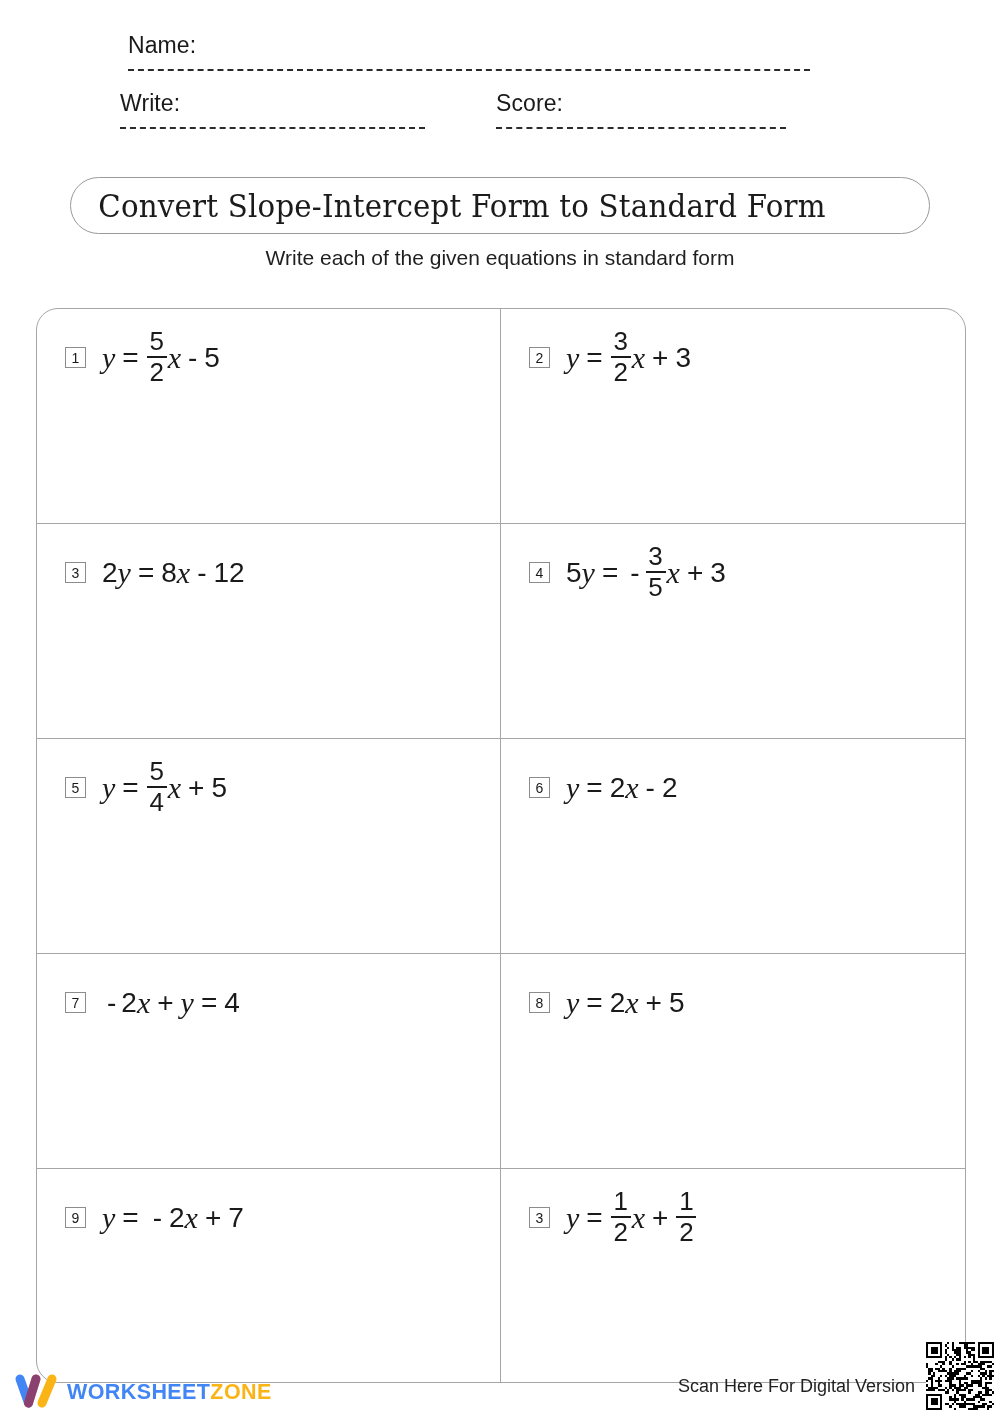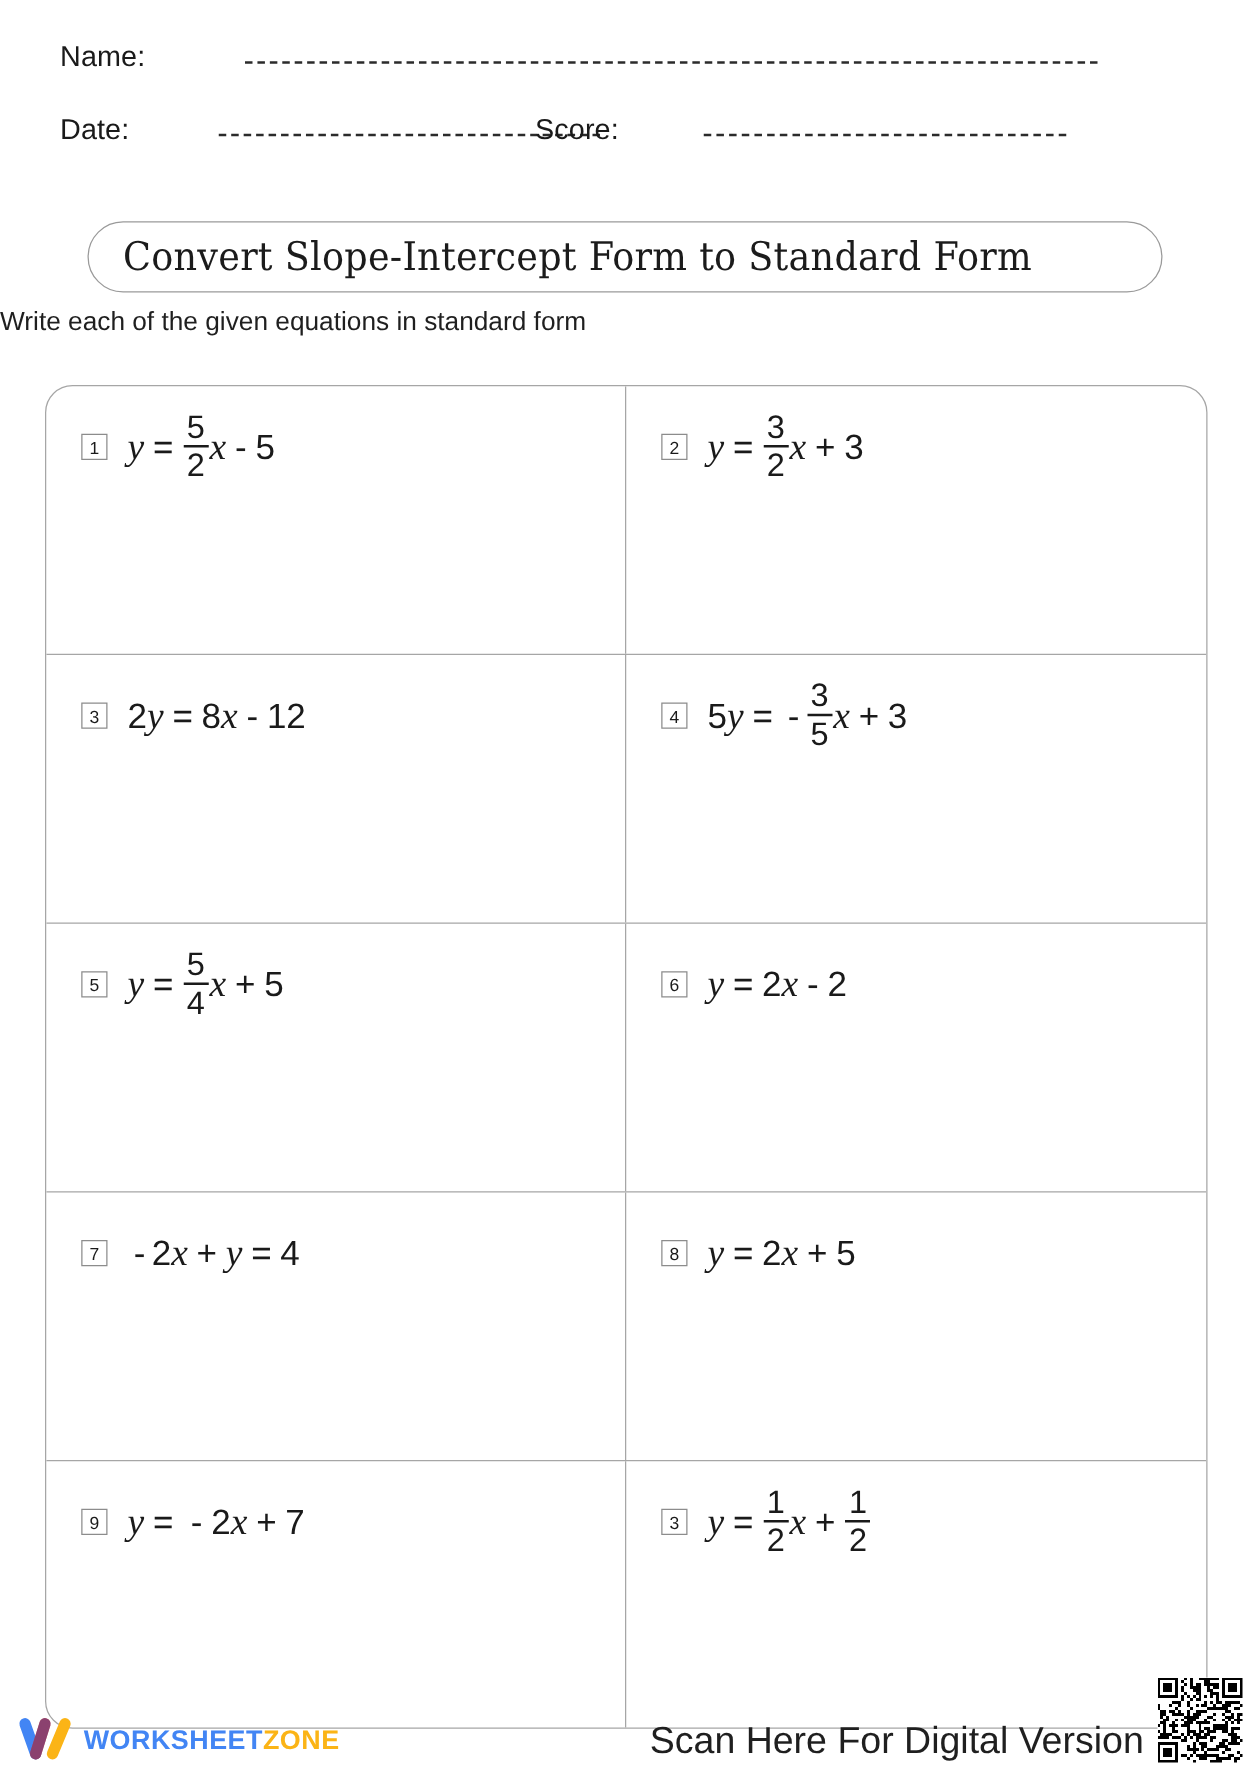--- a/index.html
+++ b/index.html
@@ -22,20 +22,21 @@
   .header {
     position: absolute;
     left: 0; top: 0;
     width: 1000px;
     height: 150px;
   }
   .field-row {
     position: absolute;
     display: flex;
     align-items: baseline;
+    flex-direction: column;
   }
   .field-label {
     font-size: 23px;
     font-family: "Liberation Sans", sans-serif;
     color: #1a1a1a;
     letter-spacing: 0.1px;
     white-space: nowrap;
   }
   .dashline {
     display: inline-block;
@@ -74,20 +75,21 @@
     font-weight: 400;
     color: #1b1b1b;
     letter-spacing: 0.2px;
     white-space: nowrap;
     transform: scaleX(0.93);
   }
   .subtitle {
     position: absolute;
     left: 0; top: 246px;
     width: 1000px;
+    text-align: center;
     font-size: 21px;
     color: #1f1f1f;
     font-family: "Liberation Sans", sans-serif;
   }
 
   
   .table {
     position: absolute;
     left: 36px; top: 308px;
     width: 930px;
@@ -194,42 +196,42 @@
     font-weight: bold;
     letter-spacing: 0.4px;
     font-family: "Liberation Sans", sans-serif;
   }
   .logo-text .w1 { color: #4285f4; }
   .logo-text .w2 { color: #fbb416; }
 
   .scan-text {
     position: absolute;
     right: 85px; top: 4px;
-    font-size: 30px;
+    font-size: 18px;
     color: #1f1f1f;
     font-family: "Liberation Sans", sans-serif;
     white-space: nowrap;
   }
   .qr {
     position: absolute;
     right: 6px; top: -30px;
     width: 68px; height: 68px;
     background: #fff;
   }
 </style>
 </head>
 <body>
 
 <div class="header">
   <div class="field-row row-name">
     <span class="field-label">Name:</span>
     <span class="dashline"></span>
   </div>
   <div class="field-row row-date">
-    <span class="field-label">Date:</span>
+    <span class="field-label">Write:</span>
     <span class="dashline"></span>
   </div>
   <div class="field-row row-score">
     <span class="field-label">Score:</span>
     <span class="dashline"></span>
   </div>
 </div>
 
 <div class="title-wrap">
   <div class="title-text">Convert Slope-Intercept Form to Standard Form</div>

